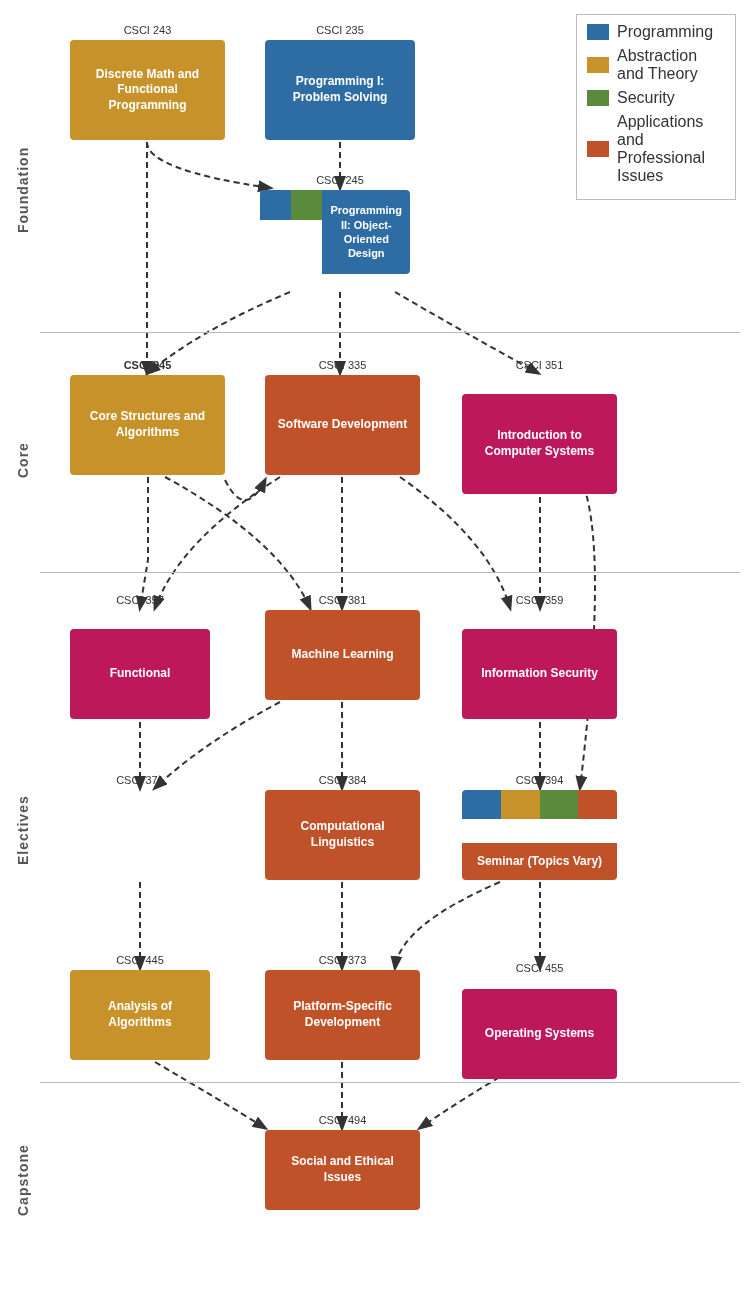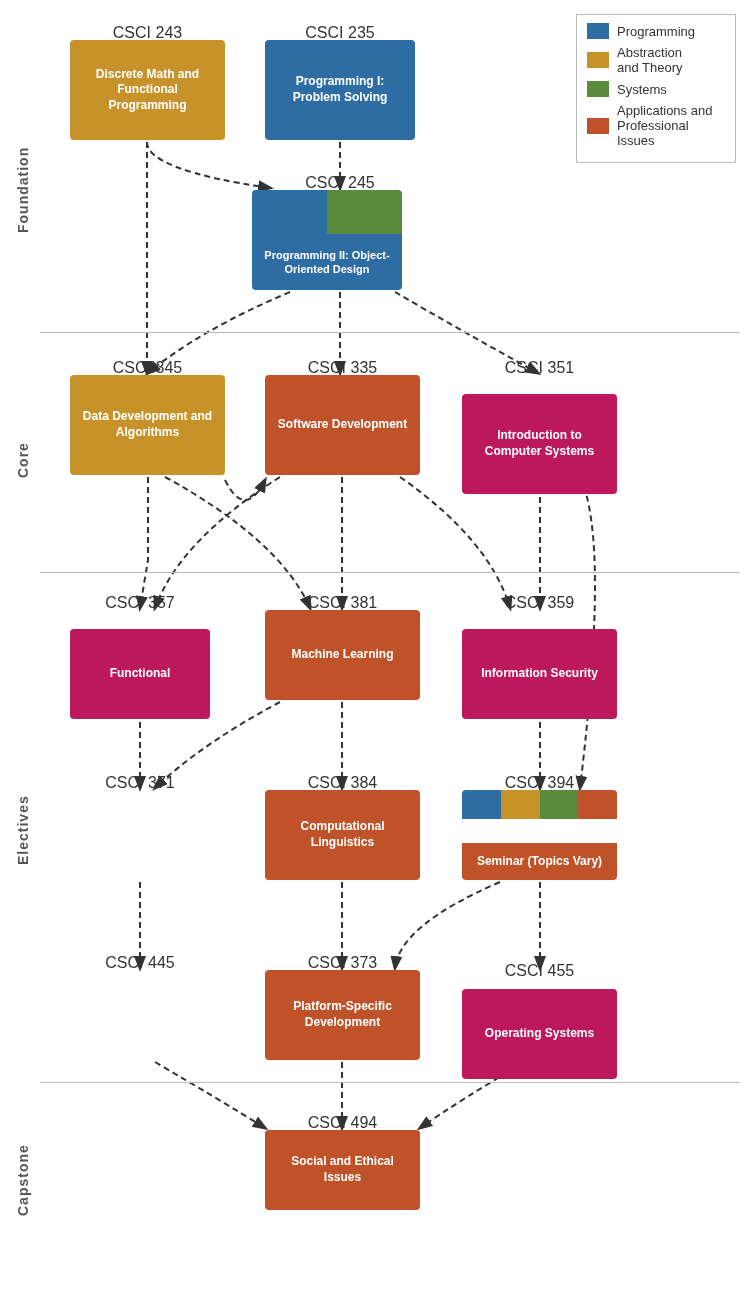--- a/index.html
+++ b/index.html
@@ -53,21 +53,21 @@
       text-align: center;
       color: #fff;
       font-weight: bold;
       font-size: 12px;
       padding: 6px 8px;
       line-height: 1.3;
     }
 
     .course-label {
       position: absolute;
-      font-size: 16px;
+      font-size: 11px;
       color: #333;
       font-weight: normal;
       text-align: center;
     }
 
     
     .blue    { background: #2e6da4; }
     .gold    { background: #c8922a; }
     .green   { background: #be185d; margin-top: 19px; }
     .orange  { background: #c0522a; }
@@ -105,21 +105,21 @@
       top: 14px;
       border: 1px solid #bbb;
       padding: 8px 10px;
       background: #fff;
       width: 160px;
     }
     .legend-item {
       display: flex;
       align-items: center;
       margin-bottom: 6px;
-      font-size: 13px;
+      font-size: 16px;
       color: #333;
     }
     .legend-color {
       width: 22px;
       height: 16px;
       margin-right: 8px;
       flex-shrink: 0;
     }
 
     
@@ -241,52 +241,52 @@
     <div class="legend-item">
       <div class="legend-color" style="background:#2e6da4;"></div>
       <span>Programming</span>
     </div>
     <div class="legend-item">
       <div class="legend-color" style="background:#c8922a;"></div>
       <span>Abstraction<br>and Theory</span>
     </div>
     <div class="legend-item">
       <div class="legend-color" style="background:#5a8a3c;"></div>
-      <span>Systems</span>
+      <span>Security</span>
     </div>
     <div class="legend-item">
       <div class="legend-color" style="background:#c0522a;"></div>
       <span>Applications and<br>Professional Issues</span>
     </div>
   </div>
 
   <div class="course-label" style="left:70px; top:24px; width:155px;">CSCI 243</div>
   <div class="course-box gold" style="left:70px; top:40px; width:155px; height:100px;">
     <span>Discrete Math and Functional Programming</span>
   </div>
 
   <div class="course-label" style="left:265px; top:24px; width:150px;">CSCI 235</div>
   <div class="course-box blue" style="left:265px; top:40px; width:150px; height:100px;">
     <span>Programming I: Problem Solving</span>
   </div>
 
   <div class="course-label" style="left:265px; top:174px; width:150px;">CSCI 245</div>
-  <div class="prog2-box" style="left: 252px; top: 190px; width: 150px; height: 100px; display: flex; flex-direction: column;">
+  <div class="prog2-box" style="left: 260px; top: 190px; width: 150px; height: 84px; display: flex; flex-direction: row;">
     <div class="prog2-top" style="height: 30px; flex-shrink: 0;">
       <div style="flex:1; background:#2e6da4;"></div>
       <div style="flex:1; background:#5a8a3c;"></div>
     </div>
     <div class="prog2-label" style="background: rgb(46, 109, 164); flex: 1 1 0%; width: 100%; display: flex; align-items: center; justify-content: center; font-size: 11px;">
       Programming II: Object-Oriented Design
     </div>
   </div>
 
-  <div class="course-label" style="left:70px; top:359px; width:155px;">CSCI 345</div>
+  <div class="course-label" style="left:70px; top:359px; width:155px;font-weight:bold;">CSCI 345</div>
   <div class="course-box gold" style="left:70px; top:375px; width:155px; height:100px;">
-    <span>Data Development and Algorithms</span>
+    <span>Core Structures and Algorithms</span>
   </div>
 
   <div class="course-label" style="left:265px; top:359px; width:155px;">CSCI 335</div>
   <div class="course-box orange" style="left:265px; top:375px; width:155px; height:100px;">
     <span>Software Development</span>
   </div>
 
   <div class="course-label" style="left:462px; top:359px; width:155px;">CSCI 351</div>
   <div class="course-box green" style="left:462px; top:375px; width:155px; height:100px;">
     <span>Introduction to Computer Systems</span>
@@ -319,20 +319,23 @@
     <div class="split-top" style="height: 28px; flex-shrink: 0;">
       <div class="split-seg" style="background:#2e6da4;"></div>
       <div class="split-seg" style="background:#c8922a;"></div>
       <div class="split-seg" style="background:#5a8a3c;"></div>
       <div class="split-seg" style="background:#c0522a;"></div>
     </div>
     <div class="split-label" style="flex:1; display:flex; align-items:center; justify-content:center;">Seminar (Topics Vary)</div>
   </div>
 
   <div class="course-label" style="left:70px; top:954px; width:140px;">CSCI 445</div>
+  <div class="course-box gold" style="left:70px; top:970px; width:140px; height:90px;">
+    <span>Analysis of Algorithms</span>
+  </div>
 
   <div class="course-label" style="left:265px; top:954px; width:155px;">CSCI 373</div>
   <div class="course-box orange" style="left:265px; top:970px; width:155px; height:90px;">
     <span>Platform-Specific Development</span>
   </div>
 
   <div class="course-label" style="left:462px; top:954px; width:155px;margin-top:8px;">CSCI 455</div>
   <div class="course-box green" style="left:462px; top:970px; width:155px; height:90px;">
     <span>Operating Systems</span>
   </div>

